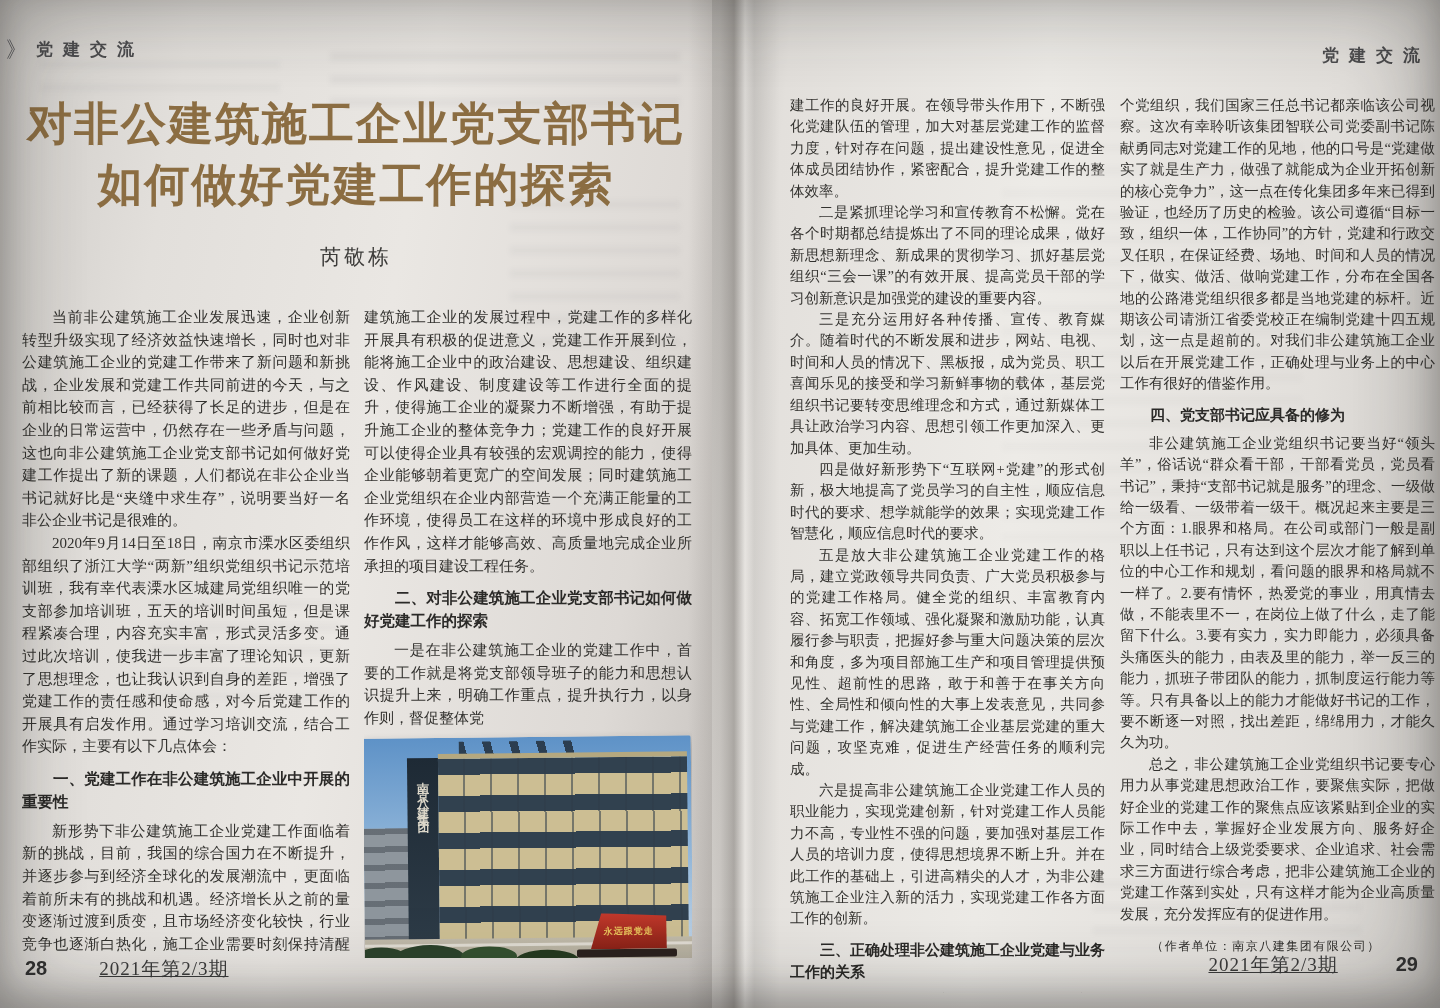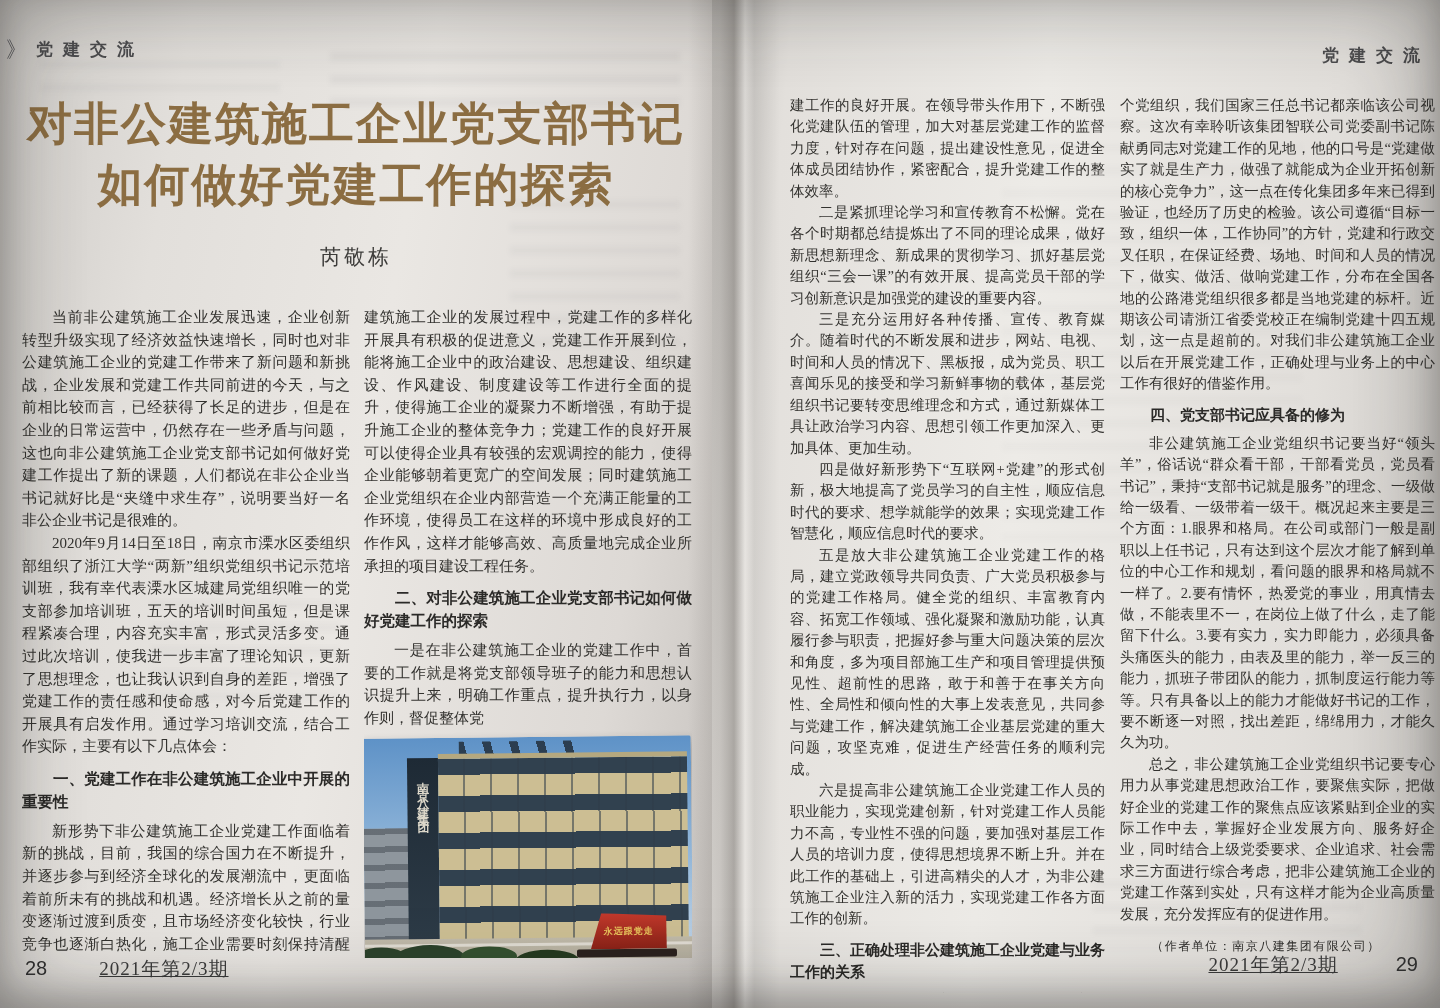--- a/index.html
+++ b/index.html
@@ -34,21 +34,21 @@
   .cols-left{position:absolute;left:22px;top:306px;width:674px;display:flex;gap:14px;}
   .colL{width:328px;height:652px;overflow:hidden;font-size:15px;line-height:22.6px;
     color:#33322f;text-align:justify;}
   .colL p,.colR p{margin:0;text-indent:2em;}
   p.cont{text-indent:0;}
   .sec{font-family:"Liberation Sans","DejaVu Sans",sans-serif;font-weight:bold;
     color:#2b2a28;text-indent:2em;text-align:justify;margin:9px 0 7px;}
   .colL .sec{font-size:15.5px;line-height:23px;}
 
   .footer-left{position:absolute;left:25px;top:956px;display:flex;align-items:baseline;}
-  .pagenum{font-family:"Liberation Sans","DejaVu Sans",sans-serif;font-weight:normal;
+  .pagenum{font-family:"Liberation Sans","DejaVu Sans",sans-serif;font-weight:bold;
     font-size:20px;color:#323232;}
   .issue{font-size:19px;color:#3b3b3b;text-decoration:underline;letter-spacing:1px;}
   .footer-left .issue{margin-left:52px;}
 
   
   .photo{position:relative;width:328px;height:245px;margin-top:7px;overflow:hidden;
     border-radius:2px;transform:rotate(-0.6deg);box-shadow:0 4px 9px rgba(40,38,35,.3);}
   .ph-sky{position:absolute;inset:0;background:linear-gradient(#5e92c7 0%,#9bbddd 55%,#ccdcec 100%);}
   .ph-far{position:absolute;left:0;top:90px;width:46px;height:112px;background:#8e969d;
     border-top:3px solid #6f7press78;}

